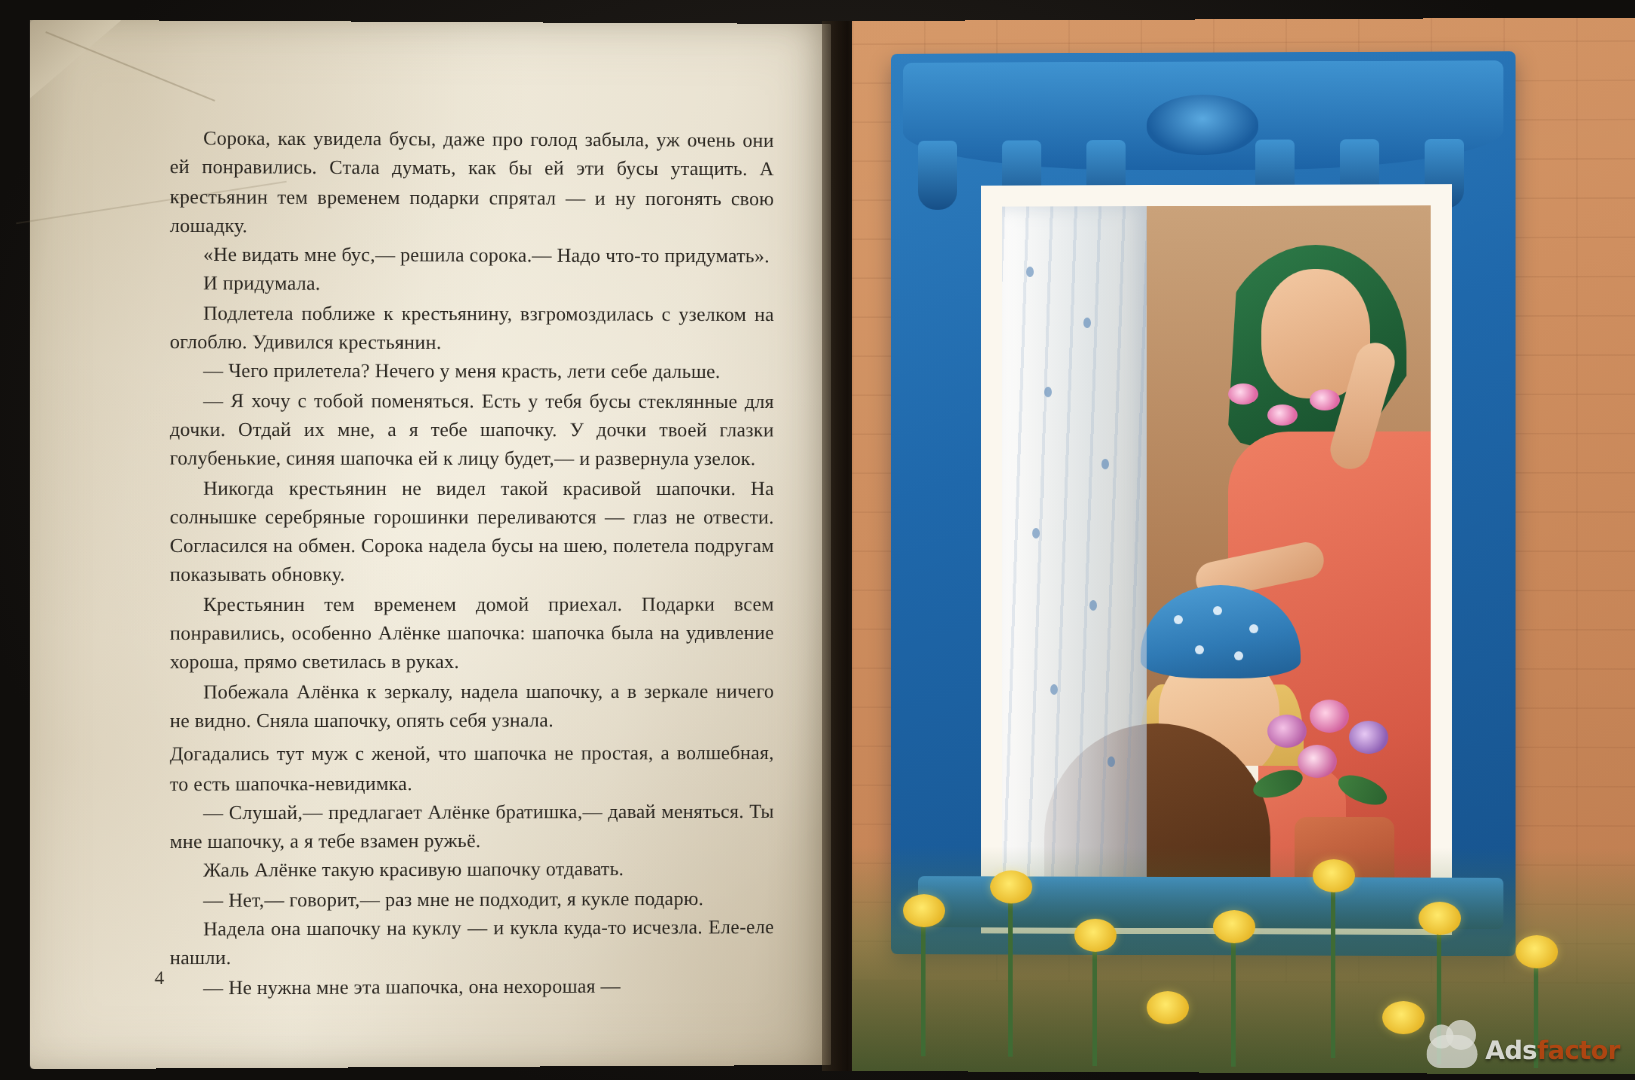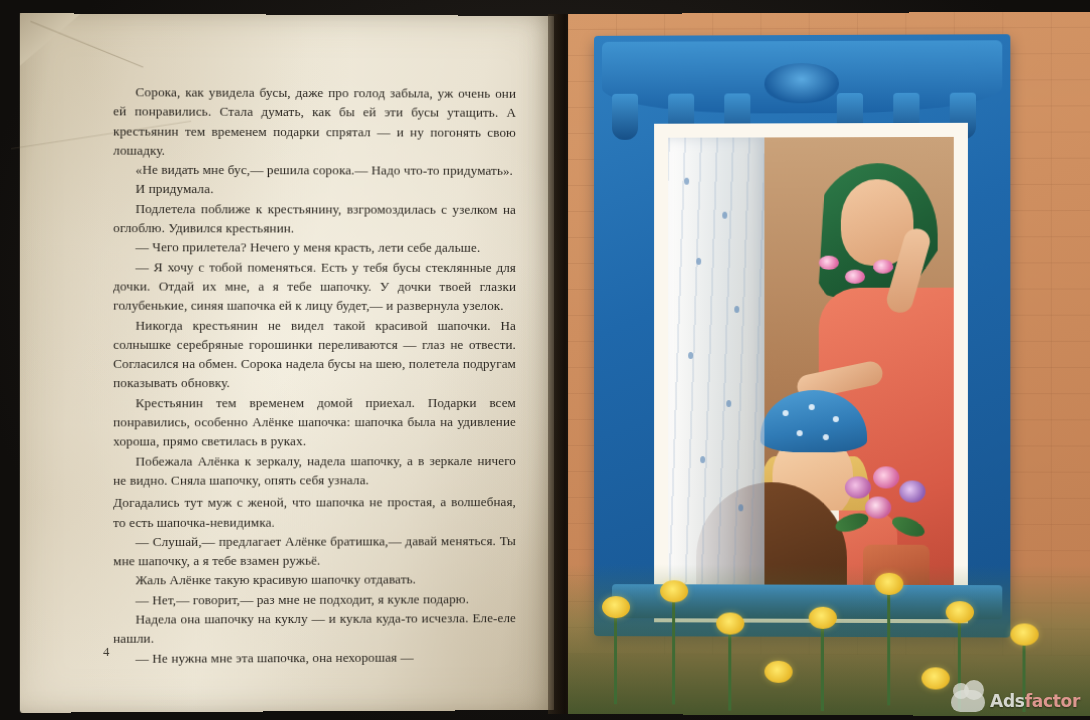--- a/index.html
+++ b/index.html
@@ -365,21 +365,21 @@
   .wm-cloud:before { width:16px;height:16px; left:2px; top:-7px; }
   .wm-cloud:after  { width:20px;height:20px; right:1px; top:-10px; }
   .wm-text {
     font-family: "DejaVu Sans", sans-serif;
     font-size: 17px;
     font-weight: bold;
     color: #f2f2f2;
     text-shadow: 0 1px 2px rgba(0,0,0,.6);
     letter-spacing: -.3px;
   }
-  .wm-text .accent { color: #fca5a5; }
+  .wm-text .accent { color: #c2410c; }
 </style>
 </head>
 <body>
 
 <div id="page">
   <div class="backdrop"></div>
 
   <div class="book">
 
     <div class="page-left">

